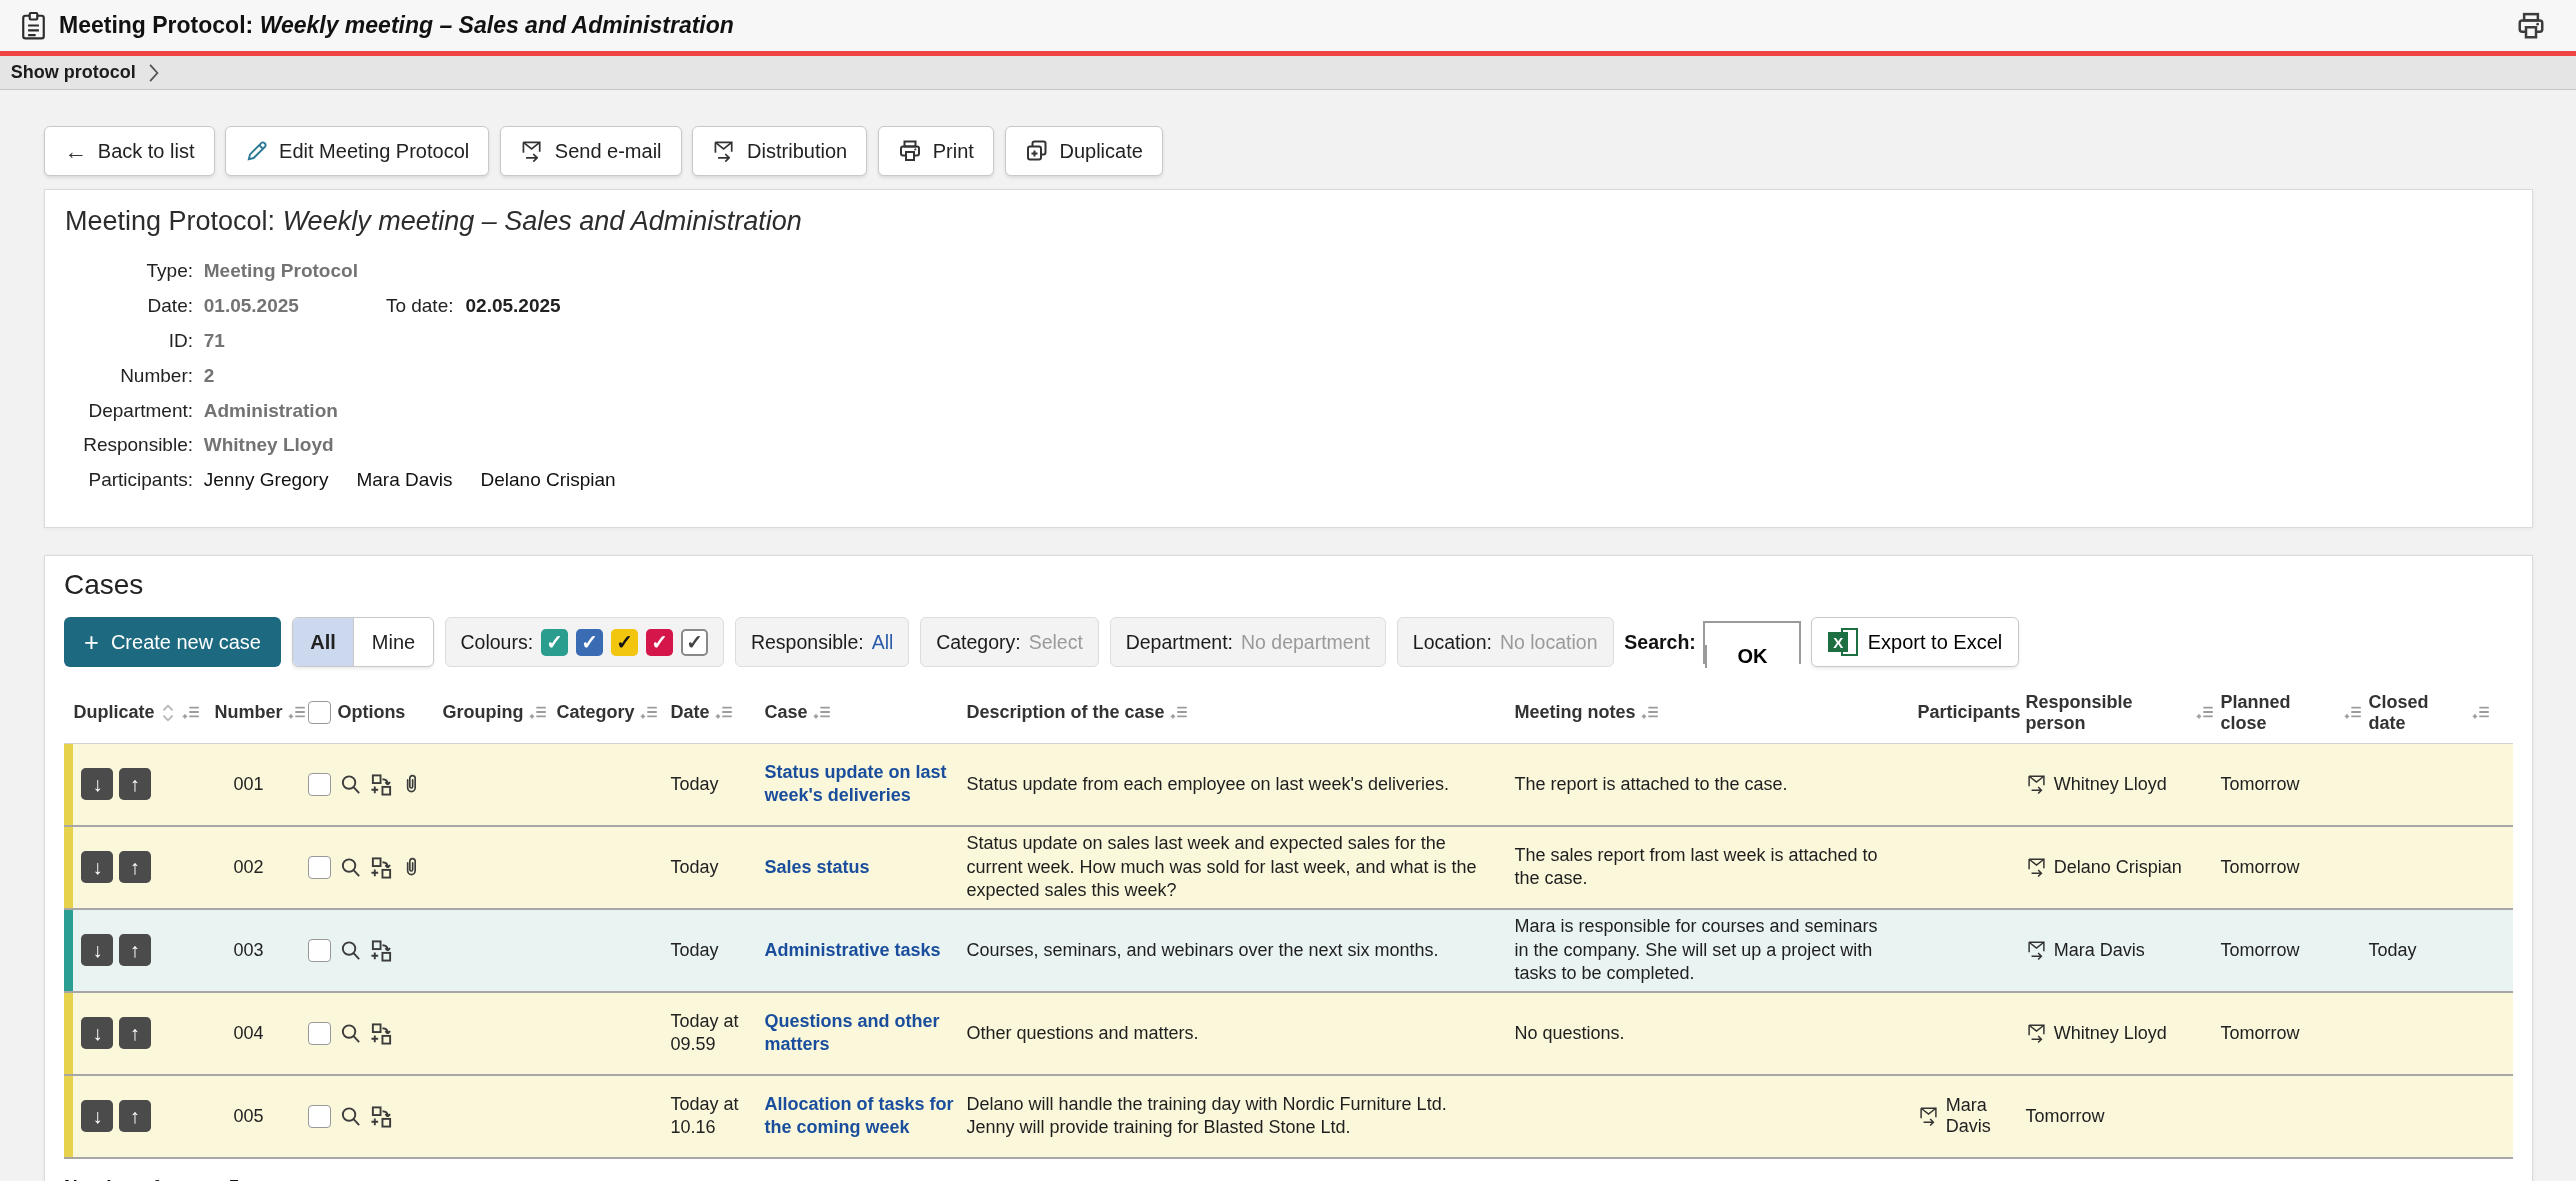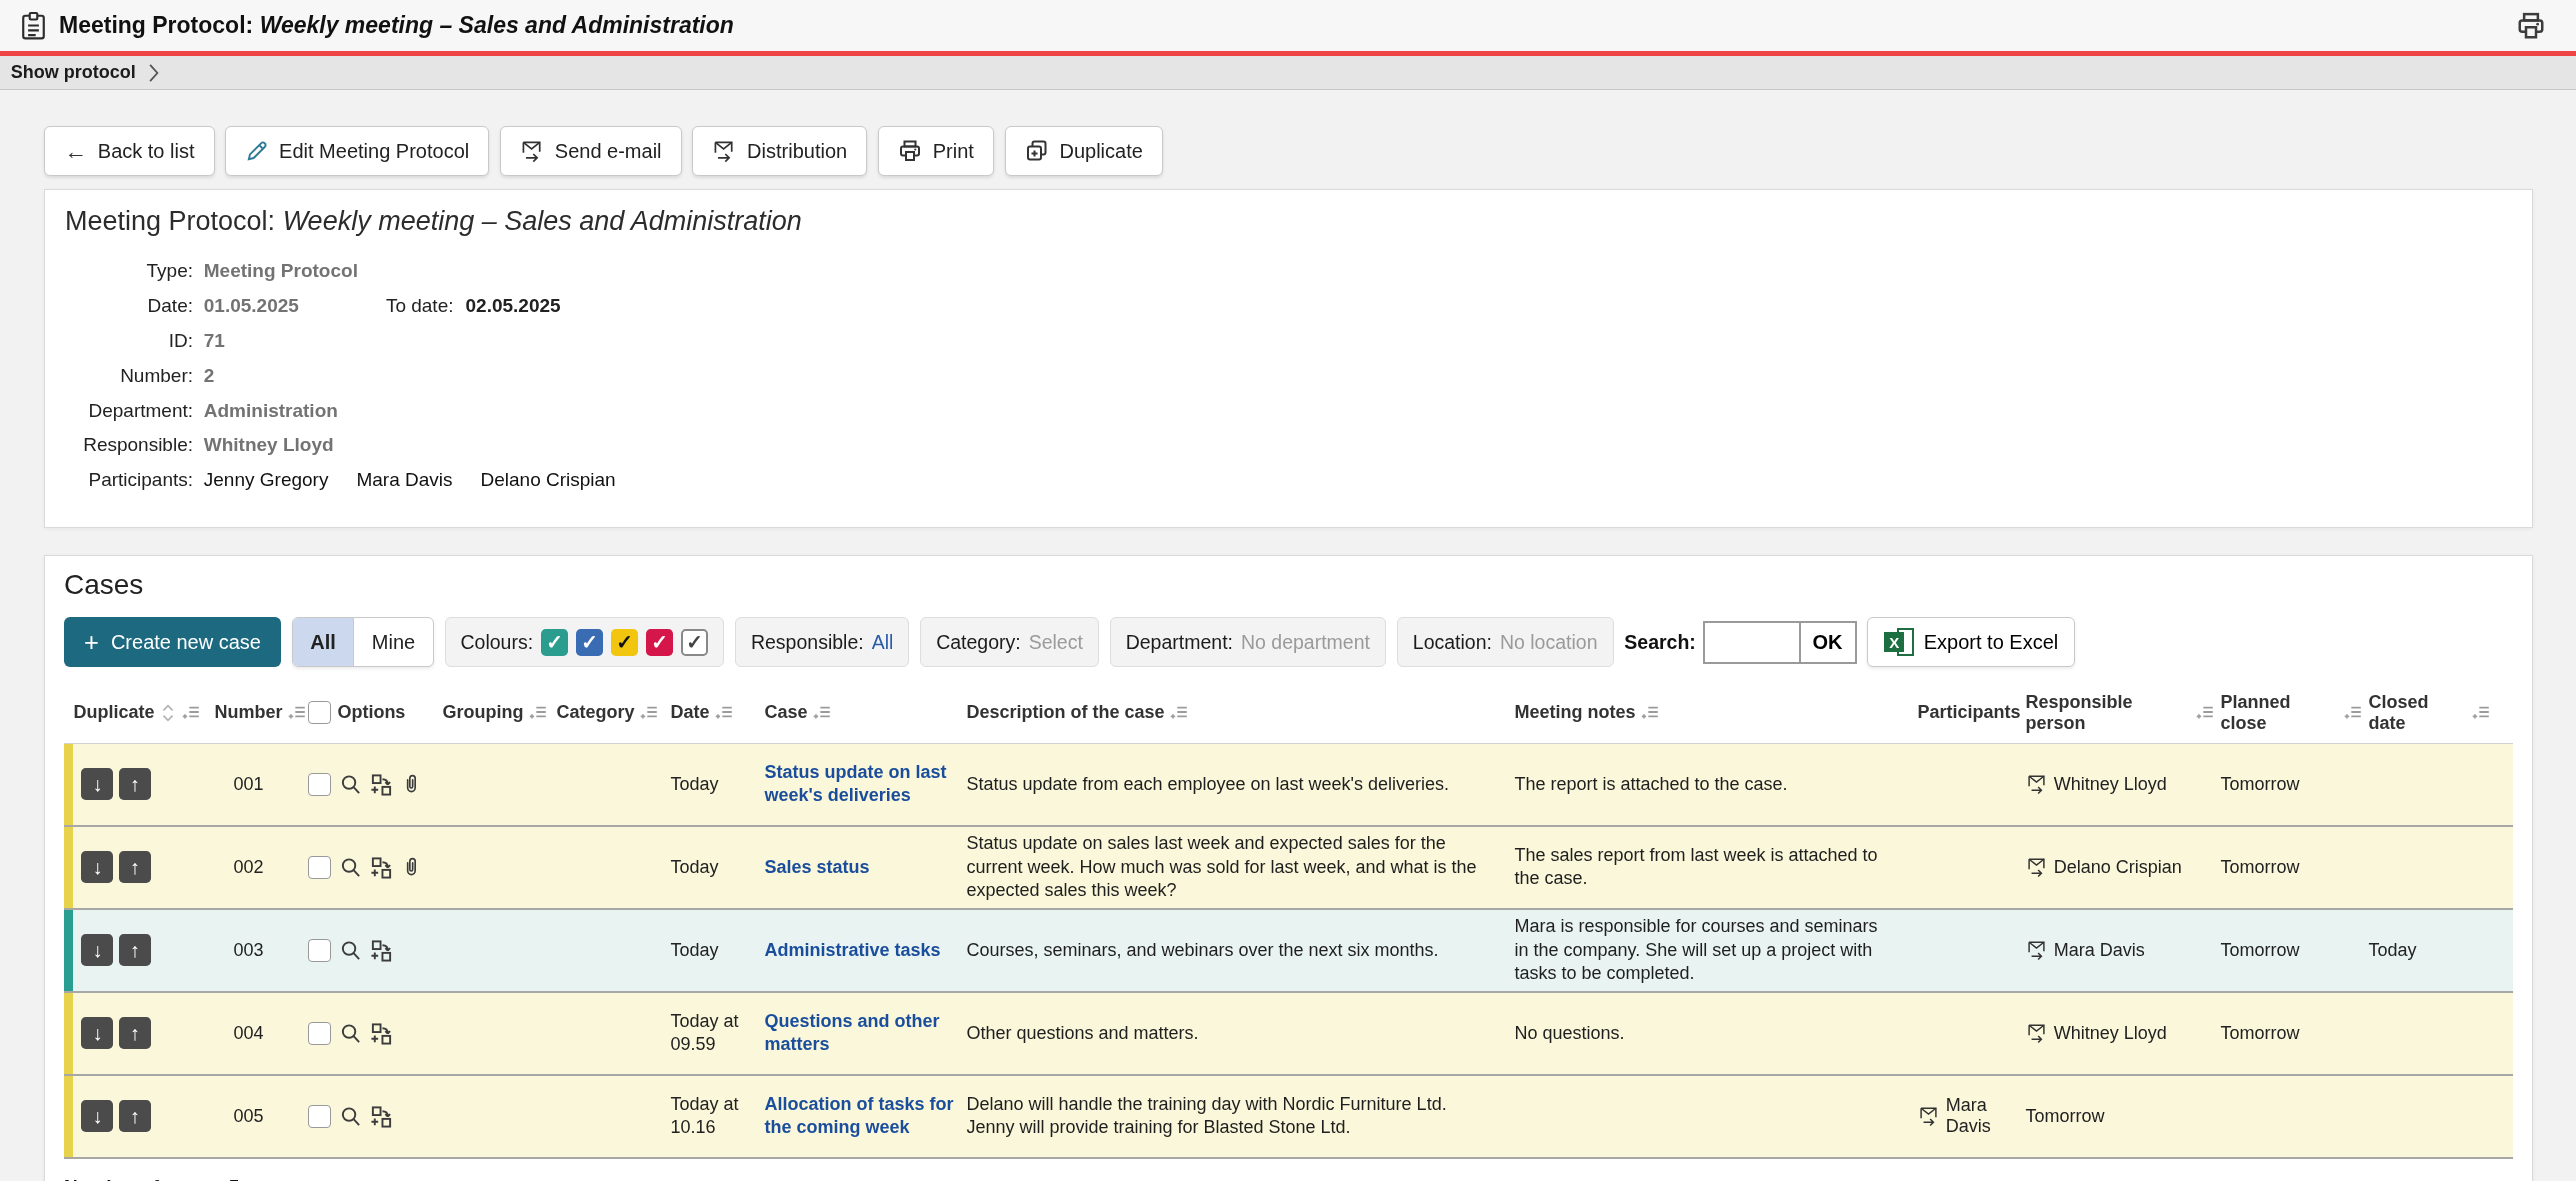--- a/index.html
+++ b/index.html
@@ -81,21 +81,21 @@
   .muted { color: #9a9a9a; }
   .cc { width: 27px; height: 27px; border-radius: 4.7px; display: flex; align-items: center; justify-content: center;
         font-size: 20px; font-weight: bold; color: #fff; cursor: pointer; }
   .cc-green { background: #2a9d8f; }
   .cc-blue { background: #3a6cb4; }
   .cc-yellow { background: #f2c50f; color: #111; }
   .cc-red { background: #d5164a; }
   .cc-white { background: #fff; border: 2px solid #888; color: #444; }
   .searchwrap { display: flex; align-items: center; gap: 6.7px; }
   .search-label { color:#111; font-weight: bold; }
-  .search-box { display: flex; border: 2px solid #9a9a9a; height: 43px; background: #fff; }
+  .search-box { display: flex; border: 2px solid #9a9a9a; height: 43px; background: #fff; flex-direction: column; }
   .search-box input { border: none; outline: none; width: 94px; font-size: 19px; padding: 0 6.7px; font-family: "Liberation Sans", sans-serif; }
   .ok-btn { border: none; border-left: 2px solid #9a9a9a; background: #fff; padding: 0 12px; font-size: 20px; font-weight: bold; cursor: pointer; font-family: "Liberation Sans", sans-serif;}
   .export-btn {
     background: #fff; border: 1.3px solid #c9c9c9; border-radius: 6px;
     padding: 0 16px; font-size: 20px; display: inline-flex; align-items: center; gap: 9.4px;
     box-shadow: 0 2px 3.4px rgba(0,0,0,0.08); cursor: pointer; font-family: "Liberation Sans", sans-serif;
   }
   .xl-icon { width: 30px; height: 28px; position: relative; }
   .xl-page { position:absolute; right:0; top:0; width: 17.5px; height: 28px; background:#fff; border:2px solid #1d6f42; }
   .xl-sq { position:absolute; left:0; top:4px; width: 20px; height: 20px; background:#1d6f42; color:#fff;

